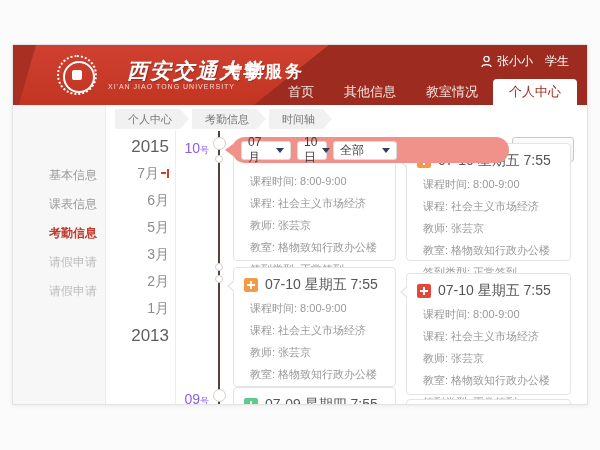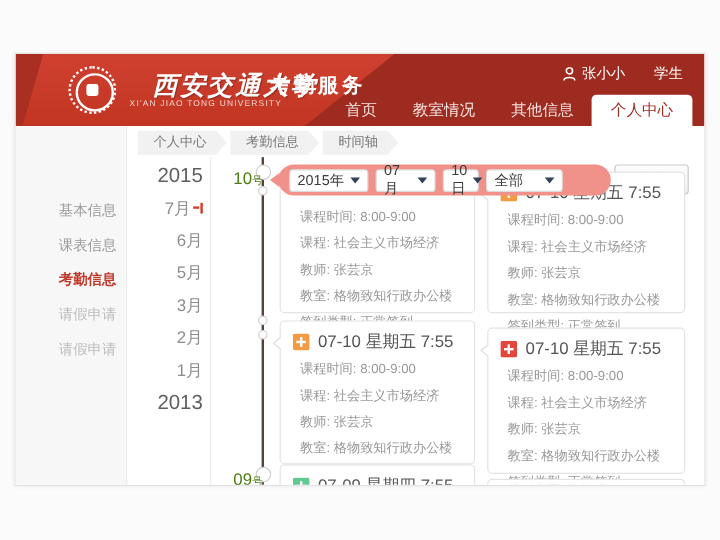--- a/index.html
+++ b/index.html
@@ -19,21 +19,21 @@
   .logo { position:absolute; left:44px; top:10px; width:40px; height:40px; border:2px dotted #fff; border-radius:50%; }
   .logo::before { content:''; position:absolute; left:4px; top:4px; width:28px; height:28px; border:2px solid #fff; border-radius:50%; }
   .logo::after { content:''; position:absolute; left:13px; top:13px; width:10px; height:10px; background:#fff; border-radius:2px; }
 
   .uni-cn { position:absolute; left:94px; top:12px; color:#fff; font-family:"DejaVu Serif", serif; font-style:italic; font-weight:bold; font-size:21px; letter-spacing:2px; text-shadow:1px 1px 1px rgba(0,0,0,.25); white-space:nowrap;margin-left:20px; }
   .uni-en { position:absolute; left:95px; top:38px; color:#f3d7d2; font-size:7px; letter-spacing:1px; white-space:nowrap; }
   .app-title { position:absolute; left:212px; top:15px; color:#fff; font-size:17px; font-weight:bold; letter-spacing:3px; white-space:nowrap; }
 
   .user { position:absolute; right:18px; top:8px; color:#fff; font-size:12px; display:flex; align-items:center; gap:5px; }
   .user svg { display:block; }
-  .user .role { margin-left:19px; }
+  .user .role { margin-left:7px; }
 
   .nav { position:absolute; right:10px; bottom:0; display:flex; align-items:flex-end; }
   .nav-item { color:#f5e3e0; font-size:13px; line-height:26px; padding:0 15px; cursor:pointer; white-space:nowrap; }
   .nav-item.active { background:#fff; color:#9e2b1f; border-radius:4px 4px 0 0; padding:0 16px; }
 
   
   .sidebar { position:absolute; left:0; top:60px; width:93px; bottom:0; background:#f7f7f7; border-right:1px solid #ececec; }
   .side-item { font-size:12px; color:#9a9a9a; padding-left:36px; height:29px; line-height:29px; cursor:pointer; white-space:nowrap; }
   .side-item.dim { color:#bdbdbd; }
   .side-item.active { color:#c0392b; font-weight:bold; }
@@ -52,21 +52,21 @@
   .tick::before { content:''; position:absolute; left:0; top:4px; width:5px; height:2px; background:#d43c2a; }
   .tick::after { content:''; position:absolute; right:0; top:1px; width:2px; height:9px; background:#d43c2a; }
 
   .vdiv { position:absolute; left:162px; top:86px; bottom:0; width:1px; background:#ededed; }
 
   .tl-line { position:absolute; left:205px; top:86px; bottom:0; width:2px; background:#57423a; }
   .dot { position:absolute; background:#fff; border:1px solid #cfcfcf; border-radius:50%; }
   .dot.big { width:13px; height:13px; left:200px; }
   .dot.small { width:8px; height:8px; left:202px; }
 
-  .day-label { position:absolute; left:168px; width:38px; text-align:right; font-size:14px; color:#4d7c0f; cursor:pointer; }
+  .day-label { position:absolute; left:158px; width:38px; text-align:right; font-size:14px; color:#8b5cf6; cursor:pointer; }
   .day-label .suf { font-size:9px; }
 
   
   .filterbar { position:absolute; left:219px; top:92px; width:277px; height:26px; background:#f0928a; border-radius:13px; display:flex; align-items:center; gap:6px; padding:0 9px; z-index:5; }
   .filterbar::before { content:''; position:absolute; left:-7px; top:7px; border-top:6px solid transparent; border-bottom:6px solid transparent; border-right:8px solid #f0928a; }
   .dd { background:#fff; border:1px solid #dcdcdc; border-radius:3px; height:19px; display:flex; align-items:center; justify-content:space-between; padding:0 6px; font-size:12px; color:#3c3c3c; cursor:pointer; }
   .dd .caret { width:0; height:0; border-left:4px solid transparent; border-right:4px solid transparent; border-top:5px solid #31415a; margin-left:5px; }
   .dd1 { width:66px; } .dd2 { width:50px; } .dd3 { width:30px; } .dd4 { width:64px;align-items:center; }
 
   .list-btn { position:absolute; left:499px; top:92px; width:62px; height:25px; background:linear-gradient(180deg,#fdfdfd,#f1f1f1); border:1px solid #c9c9c9; border-radius:3px; font-size:12px; color:#555; text-align:center; line-height:23px; cursor:pointer; }
@@ -106,22 +106,22 @@
             <circle cx="5.5" cy="3" r="2.6" fill="none" stroke="#fff" stroke-width="1.3"></circle>
             <path d="M1 11 C1 7.8 10 7.8 10 11" fill="none" stroke="#fff" stroke-width="1.3"></path>
           </svg>
       </span>
       <span>张小小</span>
       <span class="role">学生</span>
     </div>
 
     <div class="nav">
       <div class="nav-item">首页</div>
+      <div class="nav-item">其他信息</div>
       <div class="nav-item">教室情况</div>
-      <div class="nav-item">其他信息</div>
       <div class="nav-item active">个人中心</div>
     </div>
   </div>
 
   <div class="sidebar">
     <div class="list">
       <div class="side-item">基本信息</div>
       <div class="side-item">课表信息</div>
       <div class="side-item active">考勤信息</div>
       <div class="side-item dim">请假申请</div>
@@ -156,24 +156,20 @@
   <div class="dot big" style="top:344px"></div>
 
   <div class="day-label" style="top:95px">
     <span>10</span><span class="suf">号</span>
   </div>
   <div class="day-label" style="top:346px">
     <span>09</span><span class="suf">号</span>
   </div>
 
   <div class="filterbar">
-    <div class="dd dd1">
-        <span>2015年</span>
-        <span class="caret"></span>
-      </div>
     <div class="dd dd2">
         <span>07月</span>
         <span class="caret"></span>
       </div>
     <div class="dd dd3">
         <span>10日</span>
         <span class="caret"></span>
       </div>
     <div class="dd dd4">
         <span>全部</span>

